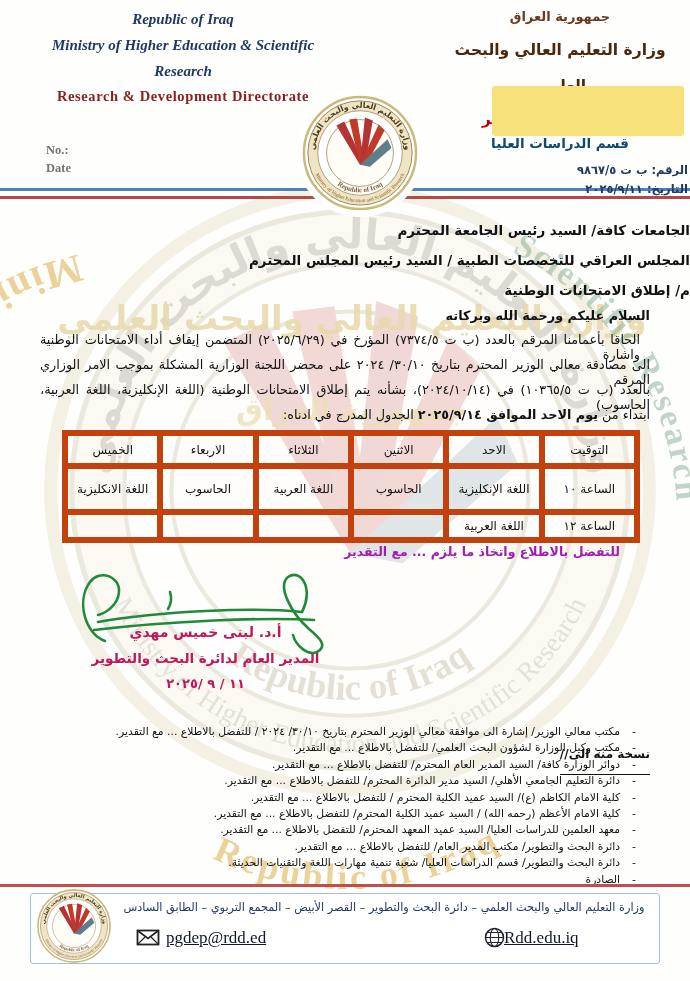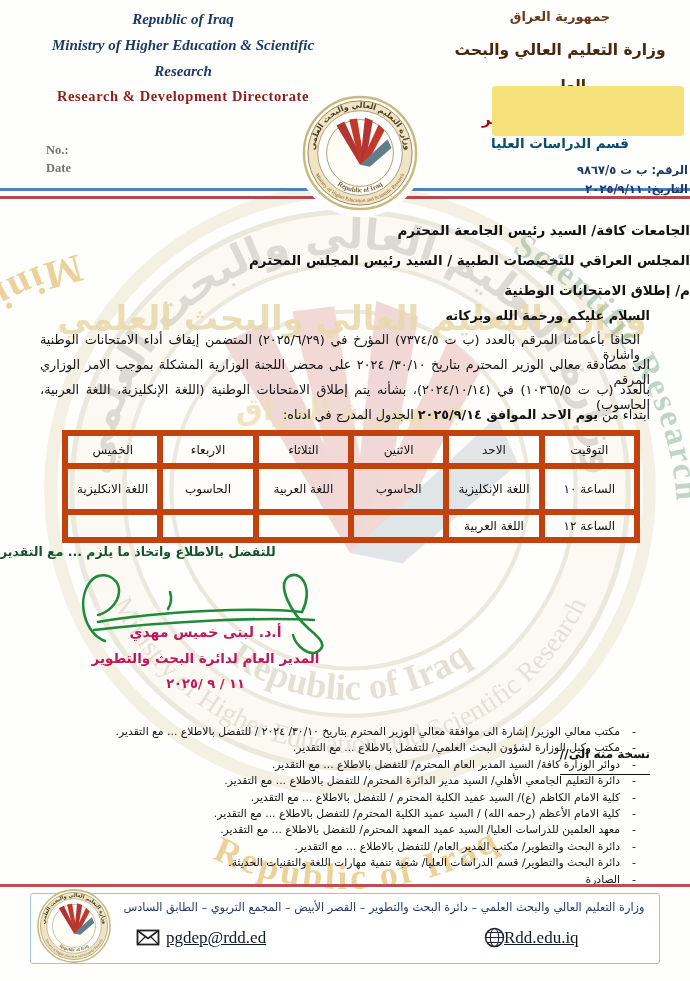--- a/index.html
+++ b/index.html
@@ -42,22 +42,22 @@
   .body-line{right:40px;left:40px;direction:rtl;color:#111;font-size:12.8px;z-index:2;
              text-align:justify;text-align-last:justify;}
   .body-last{text-align:right;text-align-last:right;}
 
   table.sched{position:absolute;left:62px;top:430px;width:578px;z-index:2;border-collapse:collapse;
               direction:rtl;table-layout:fixed;background:transparent;}
   table.sched td,table.sched th{border:6px solid #c2410c;text-align:center;vertical-align:middle;
               font-size:12px;font-weight:normal;color:#111;background:transparent;padding:0;}
   tr.h-row{height:33px;} tr.r1{height:46px;} tr.r2{height:28px;}
 
-  .closing{left:0;right:70px;top:544px;text-align:left;direction:rtl;font-weight:bold;
-           font-size:12.5px;color:#14532d;z-index:2;}
+  .closing{left:0;right:70px;top:544px;text-align:right;direction:rtl;font-weight:bold;
+           font-size:12.5px;color:#a21caf;z-index:2;}
 
   .sig-svg{left:50px;top:556px;z-index:3;}
   .sig-block{left:58px;top:619px;width:295px;text-align:center;direction:rtl;z-index:2;
              font-weight:bold;color:#be185d;}
   .sig-name{font-size:14px;line-height:26px;}
   .sig-title{font-size:13.5px;line-height:26px;}
   .sig-date{font-size:13px;line-height:26px;direction:rtl;}
 
   .copy-head{right:40px;top:703px;direction:rtl;font-weight:bold;font-size:12px;color:#111;
              z-index:2;border-bottom:1.5px solid #111;padding-bottom:13px;margin-top:44px;}

